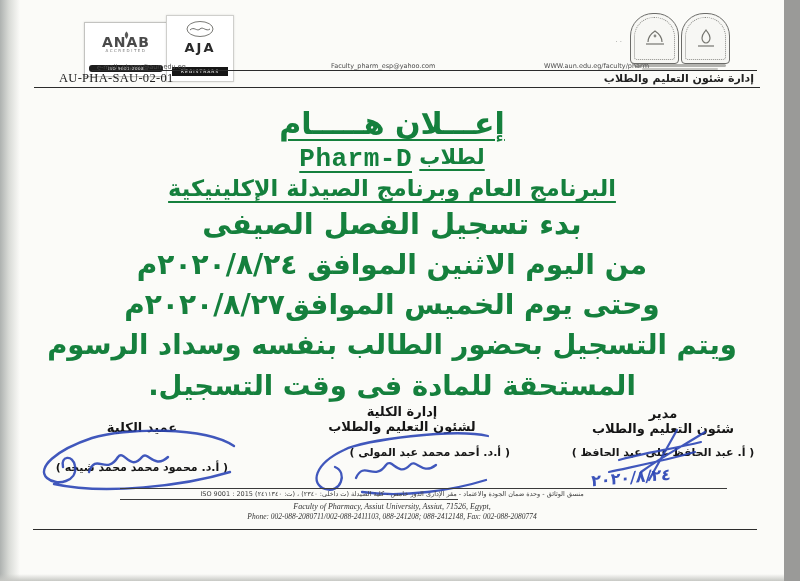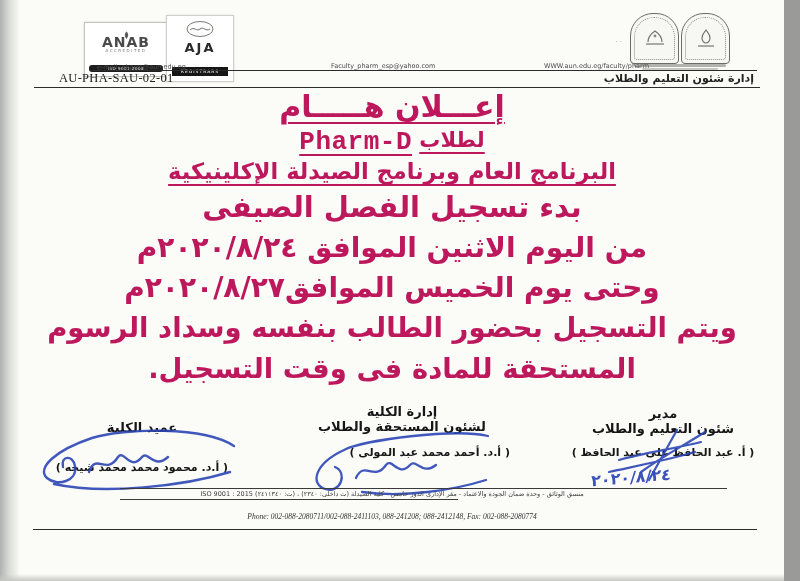--- a/index.html
+++ b/index.html
@@ -44,21 +44,21 @@
   .seal::after{content:"";position:absolute;inset:3px;border:1px dotted #8a8a86;
         border-radius:20px 20px 3px 3px;}
   .seal svg{position:absolute;left:50%;top:52%;transform:translate(-50%,-50%);}
   .seal-caption{position:absolute;right:58px;top:64px;width:92px;height:2.5px;background:#9b9b97;
         border-radius:2px;opacity:.75;}
   .seal-caption2{position:absolute;right:66px;top:68px;width:76px;height:2px;background:#b0b0ac;
         border-radius:2px;opacity:.7;}
   .seal-flick{position:absolute;right:160px;top:38px;color:#8e8e8a;font-size:7px;letter-spacing:2px;}
 
   
-  .line{position:absolute;left:40px;right:40px;text-align:center;direction:rtl;font-weight:bold;color:#be185d;}
+  .line{position:absolute;left:40px;right:40px;text-align:center;direction:rtl;font-weight:bold;color:#15803d;margin-top:17px;}
   .u{text-decoration:underline;text-decoration-thickness:2.2px;text-underline-offset:5px;}
   .t-title{top:89px;font-size:30px;}
   .t-aud{top:127px;font-size:21px;}
   .t-aud .latin{font-family:Liberation Mono, monospace;font-size:26px;letter-spacing:.5px;direction:ltr;
         display:inline-block;vertical-align:-2px;}
   .t-prog{top:158px;font-size:22.5px;}
   .t-head{top:190px;font-size:29px;}
   .t-d1{top:231px;font-size:28px;}
   .t-d2{top:271px;font-size:28px;}
   .t-b1{top:311px;font-size:27.5px;}
@@ -170,32 +170,33 @@
     <div class="name">( أ.د. محمود محمد محمد شيحه )</div>
   </div>
 
   <div class="sig sig-vice">
     <svg class="scr" style="left:8px;top:24px" width="196" height="72" viewBox="0 0 196 72">
       <path d="M186 8 C152 0, 62 12, 42 22 C12 36, 8 56, 23 61 C39 66, 46 44, 33 39
                M54 50 C62 32, 72 54, 84 37 C90 29, 96 50, 108 37 C114 30, 120 48, 134 37
                M60 64 C102 70, 152 62, 184 52" fill="none" stroke="#2b45b5" stroke-width="2.3" stroke-linecap="round" opacity="0.9"></path>
     </svg>
     <div class="role">إدارة الكلية</div>
-    <div class="role">لشئون المستحقة والطلاب</div>
+    <div class="role">لشئون التعليم والطلاب</div>
     <div class="name">( أ.د. أحمد محمد عبد المولى )</div>
   </div>
 
   <div class="sig sig-dir">
     <svg class="scr" style="left:28px;top:22px" width="150" height="56" viewBox="0 0 150 56">
       <path d="M124 4 C102 18, 82 28, 60 44 M38 32 C62 25, 92 21, 120 14 M28 44 C55 38, 86 32, 114 24 M96 2 L68 52" fill="none" stroke="#2b45b5" stroke-width="2.2" stroke-linecap="round" opacity="0.9"></path>
     </svg>
     <div class="role">مدير</div>
     <div class="role">شئون التعليم والطلاب</div>
     <div class="name">( أ. عبد الحافظ على عبد الحافظ )</div>
     <div class="hand-date">٢٠٢٠/٨/٢٤</div>
   </div>
 
   <div class="f-rule-a"></div>
   <div class="f-iso">منسق الوثائق - وحدة ضمان الجودة والاعتماد - مقر الإدارى الدور خامس - كلية الصيدلة (ت داخلى: ٢٣٤٠) ، (ت: ٢٤١١٣٤٠)  ISO 9001 : 2015</div>
   <div class="f-rule-b"></div>
+  <div class="f-addr">Faculty of Pharmacy, Assiut University, Assiut, 71526, Egypt,</div>
   <div class="f-phone">Phone: 002-088-2080711/002-088-2411103, 088-241208; 088-2412148, Fax: 002-088-2080774</div>
   <div class="f-rule-c"></div>
 </div>
 
 </body></html>

